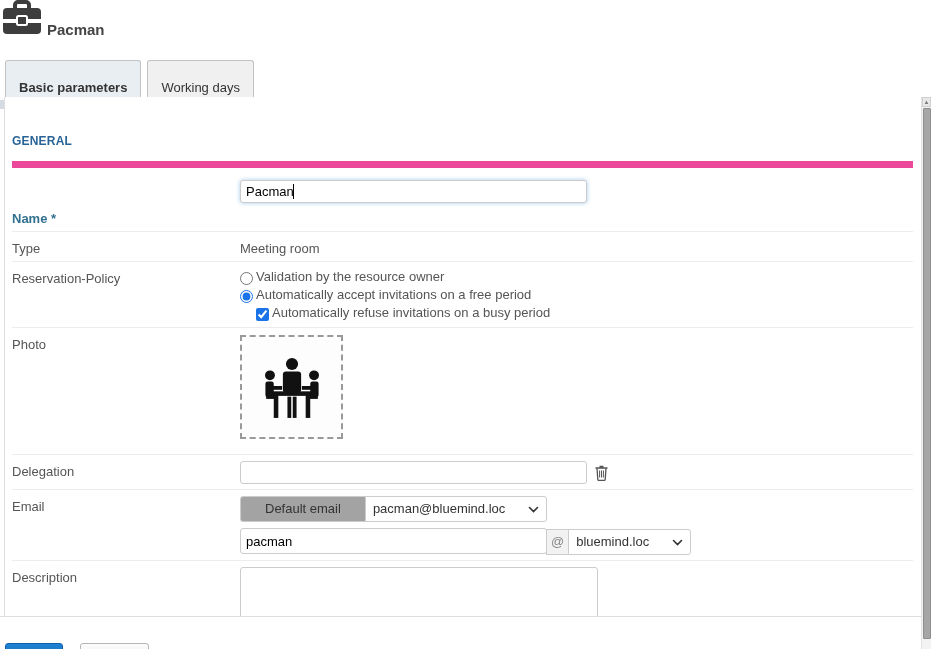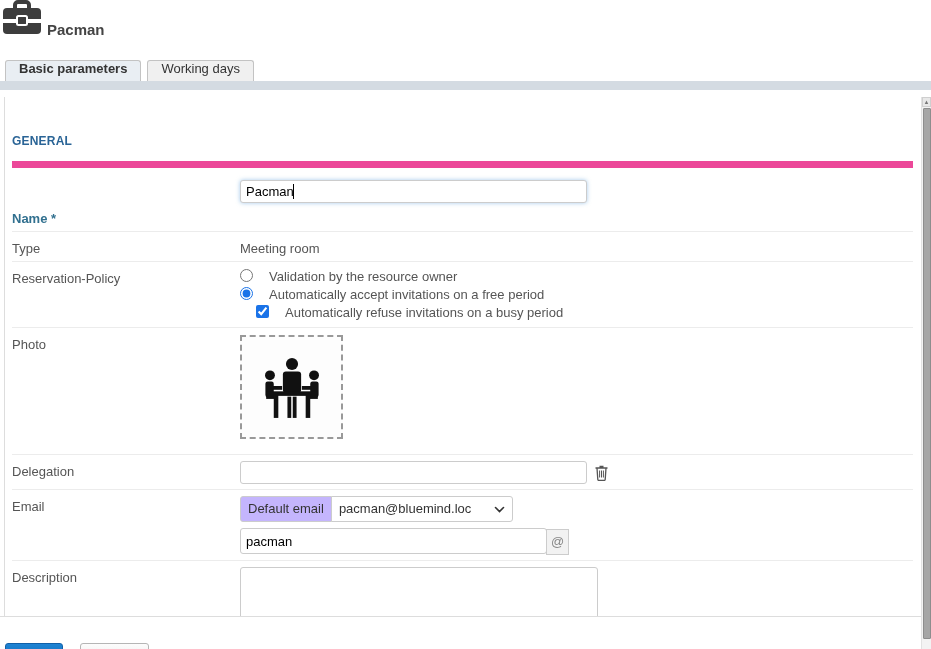--- a/index.html
+++ b/index.html
@@ -10,21 +10,21 @@
     font-family:"Liberation Sans", sans-serif; font-size:13px;
   }
 
   
   .header { display:flex; align-items:flex-end; padding:4px 0 0 2px; height:38px; }
   .header .title { font-size:15px; font-weight:bold; color:#444; margin-left:5px; line-height:1.1; }
 
   
   .tabs { display:flex; gap:6px; align-items:flex-end; padding-left:5px; margin-top:22px; }
   .tab {
-    padding:0 13px 5px 13px; background:#f0f0f0; border:1px solid #c3c3c3; border-bottom:none;
+    padding:19px 13px 5px 13px; background:#f0f0f0; border:1px solid #c3c3c3; border-bottom:none;
     border-radius:3px 3px 0 0; color:#333; cursor:default; white-space:nowrap;
   }
   .tab.active { background:#e9eef3; font-weight:bold; }
   .tabbar { height:9px; background:#d4dbe2; width:100%; }
 
   
   .panel {
     position:absolute; top:97px; left:4px; right:10px; bottom:33px;
     border-left:1px solid #ddd; background:#fff; overflow:hidden;
   }
@@ -44,34 +44,34 @@
     border:1px solid #ccc; border-radius:3px; padding:2px 5px; background:#fff;
   }
   .txt { width:347px; height:23px; }
   .txt-focused { border-color:#5b9dd9; box-shadow:0 0 4px rgba(91,157,217,.55); outline:none; }
 
   .input-wrap { position:relative; display:inline-block; }
   .caret { position:absolute; left:53px; top:4px; width:1px; height:15px; background:#000; }
 
   .static-value { padding-top:3px; color:#555; }
 
-  .choice-row { display:flex; align-items:flex-start; line-height:18px; color:#555;gap:13px; }
+  .choice-row { display:flex; align-items:flex-end; line-height:18px; color:#555; }
   .choice-row.indent { margin-left:16px; }
   input[type="radio"], input[type="checkbox"] { accent-color:#1a73e8; margin:1px 3px 1px 0; width:13px; height:13px; }
 
   .photo-box {
     width:103px; height:104px; border:2px dashed #999; background:#fdfdfd;
     display:flex; align-items:center; justify-content:center; margin:1px 0 10px 0;
   }
 
   .trash-btn { background:none; border:none; padding:0; margin-left:3px; vertical-align:middle; cursor:pointer; }
 
   .addon {
-    display:inline-block; border:1px solid #ccc; background:#c4b5fd; color:#333;
-    padding:4px 7px; border-radius:3px 0 0 3px; line-height:16px;
+    display:inline-block; border:1px solid #ccc; background:#a3a3a3; color:#333;
+    padding:4px 24px; border-radius:3px 0 0 3px; line-height:16px;
   }
   .addon.at { background:#f2f2f2; color:#888; padding:4px 4px; border-radius:0; margin-left:-1px; }
   .selectbox {
     display:inline-flex; align-items:center; gap:23px; border:1px solid #ccc; background:#fff;
     padding:4px 7px; border-radius:0 3px 3px 0; margin-left:-1px; color:#333; line-height:16px; cursor:default;
   }
   .email-line2 { margin-top:6px; }
   .email-local { width:307px; height:26px; border-radius:3px 0 0 3px; }
 
   textarea.desc { width:358px; height:62px; resize:both; }
@@ -195,21 +195,26 @@
     <div class="form-control">
       <div>
         <span class="addon">Default email</span><span class="selectbox">
             <span>pacman@bluemind.loc</span>
             <span><svg width="11" height="7" viewBox="0 0 11 7">
                 <path d="M1.5 1.5 L5.5 5.5 L9.5 1.5" stroke="#333" stroke-width="1.6" fill="none" stroke-linecap="round"></path>
               </svg></span>
           </span>
       </div>
       <div class="email-line2">
-        <input type="text" class="email-local" value="pacman" style=""><span class="addon at">@</span>
+        <input type="text" class="email-local" value="pacman" style=""><span class="addon at">@</span><span class="selectbox">
+            <span>bluemind.loc</span>
+            <span><svg width="11" height="7" viewBox="0 0 11 7">
+                <path d="M1.5 1.5 L5.5 5.5 L9.5 1.5" stroke="#333" stroke-width="1.6" fill="none" stroke-linecap="round"></path>
+              </svg></span>
+          </span>
       </div>
     </div>
   </div>
 
   <div class="form-row">
     <div class="form-label">Description</div>
     <div class="form-control">
       <textarea class="desc" style=""></textarea>
     </div>
   </div>

